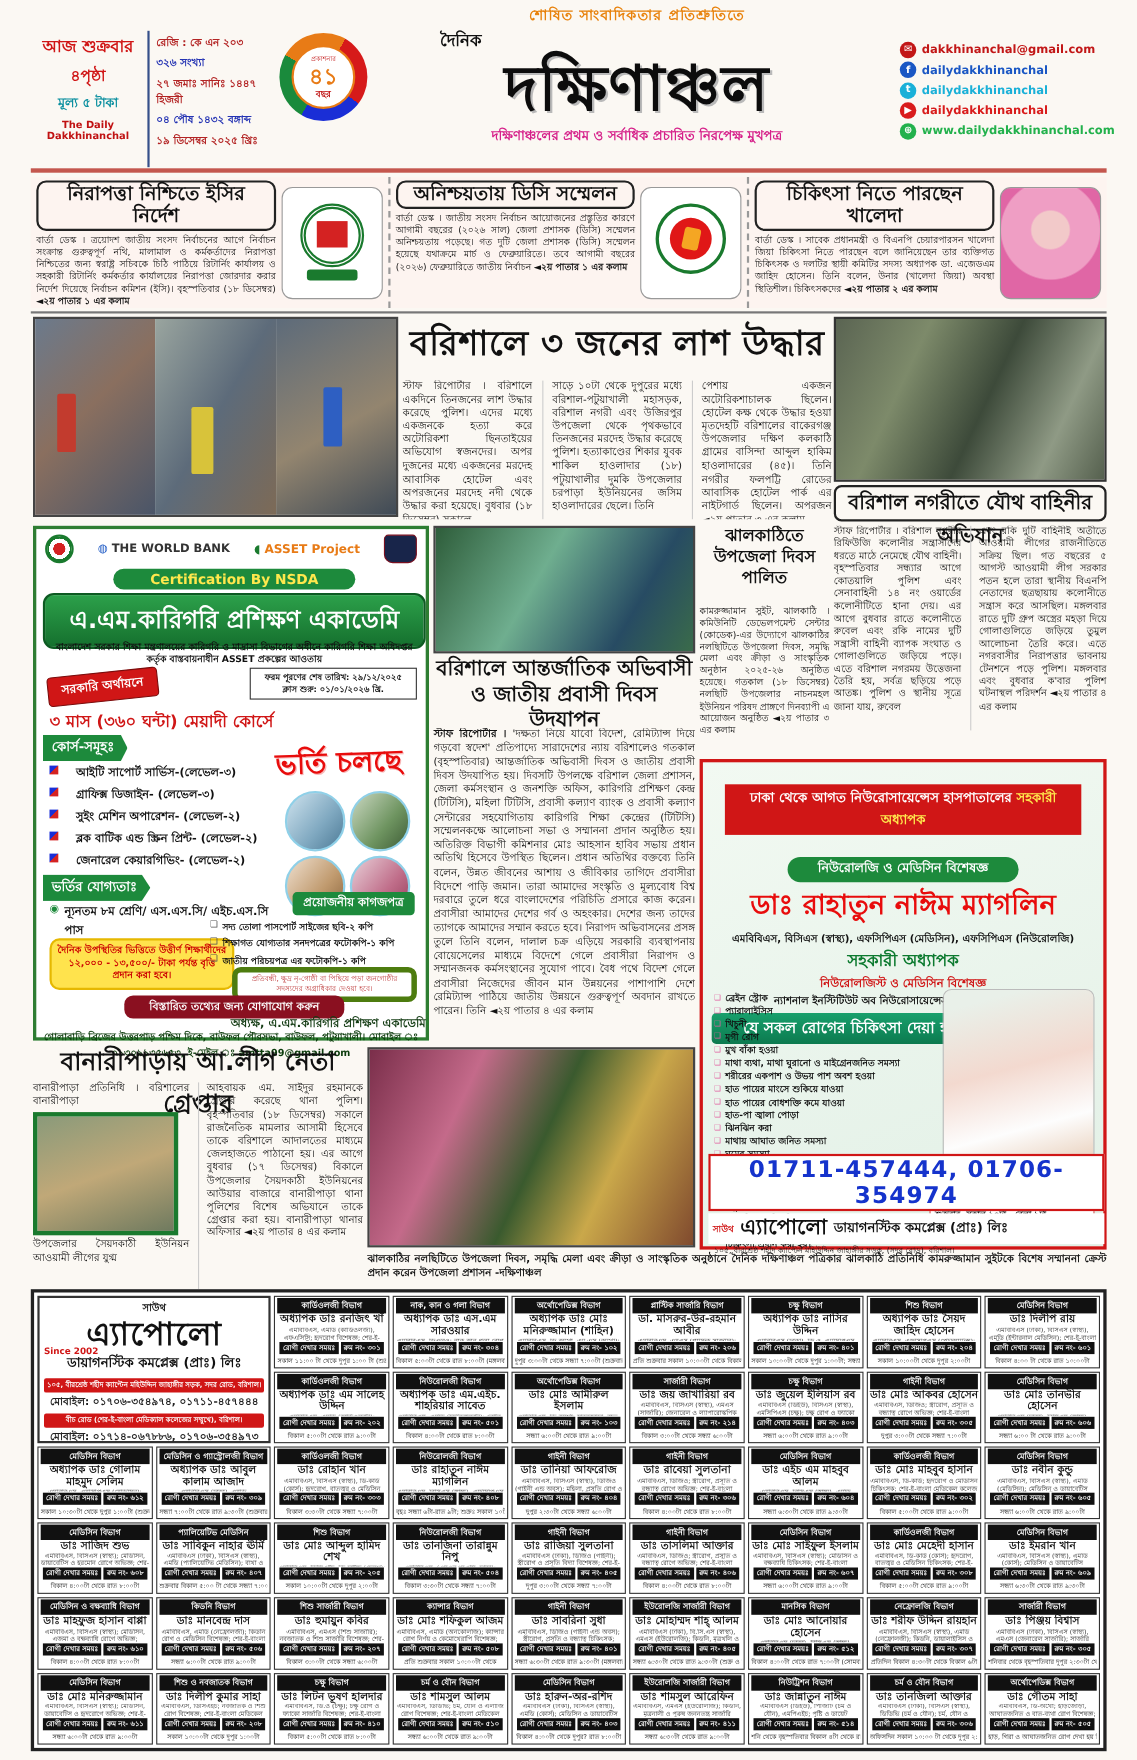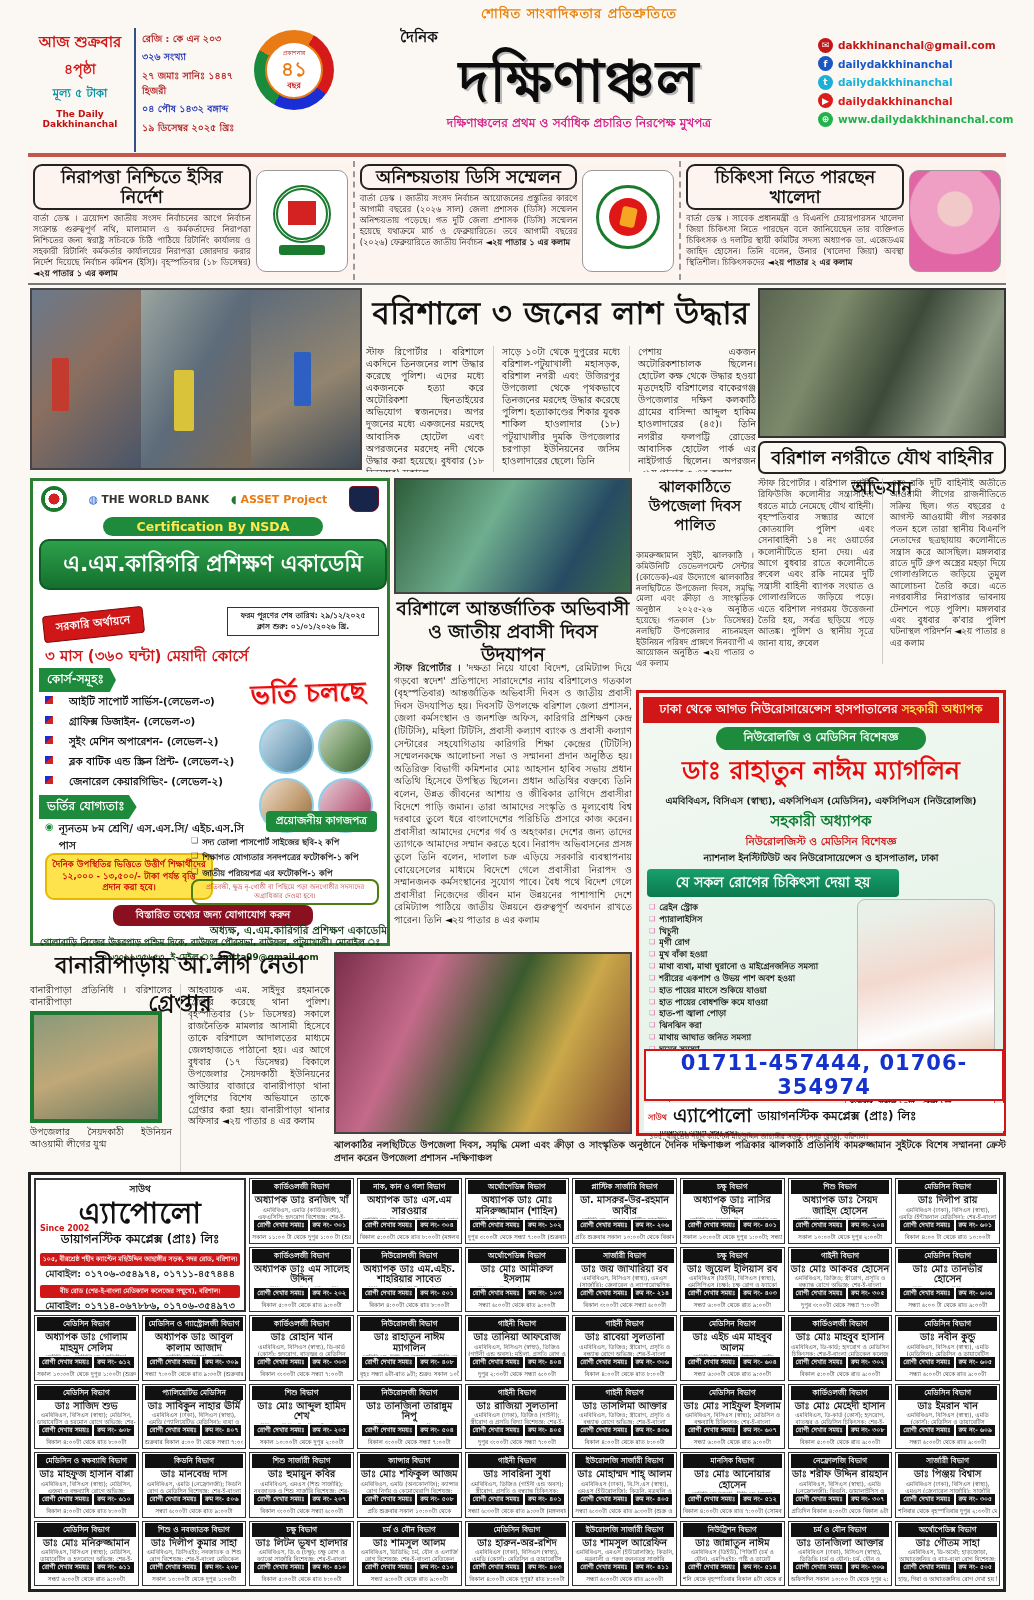--- a/index.html
+++ b/index.html
@@ -121,30 +121,30 @@
   .acp3{background:linear-gradient(130deg,#efe0d0,#c09a6e 60%,#8a653e);}
   .acp4{background:linear-gradient(130deg,#e8d0d8,#c06e8a 60%,#963e5c);}
   .ac-elig{position:absolute;left:12px;top:337px;width:215px;}
   .eg{display:flex;gap:5px;font-size:10.5px;font-weight:800;margin:3px 0;}
   .egb{color:#1d8a3c;font-size:10px;}
   .ac-stipend{position:absolute;left:12px;top:372px;width:168px;background:#ffe34d;border:2px solid #e6b800;
               border-radius:9px;color:#c00;font-weight:700;font-size:8.6px;text-align:center;padding:4px 5px;line-height:1.35;}
   .ac-docs{position:absolute;right:8px;top:352px;width:188px;}
   .dc{display:flex;gap:4px;font-size:8.2px;font-weight:700;margin:2.5px 0;}
   .dcb{color:#555;font-size:8px;}
-  .ac-priority{position:absolute;right:8px;top:398px;width:188px;border:2px solid #4d7c0f;border-radius:8px;
+  .ac-priority{position:absolute;right:8px;top:398px;width:168px;border:5px solid #4d7c0f;border-radius:8px;
                color:#b33;font-size:6.6px;text-align:center;padding:2px 4px;line-height:1.35;}
   .ac-contact-ribbon{position:absolute;left:80px;top:424px;width:200px;background:#8a1020;color:#fff;font-size:10px;
                font-weight:800;text-align:center;border-radius:8px;padding:2px 0;}
   .ac-principal{position:absolute;left:0;top:442px;width:100%;font-size:10.5px;font-weight:800;text-align:right;color:#143c14;}
   .ac-addr{position:absolute;left:0;top:454px;width:100%;font-size:8.8px;font-weight:700;text-align:center;color:#0c3c0c;}
   
   .doctor{position:absolute;left:636px;top:690px;width:370px;height:446px;border:3px solid #d01616;
           background:linear-gradient(160deg,#f2f9f2,#e2f0e6);}
-  .da-banner{margin:4px;background:#d01616;color:#fff;font-size:12px;font-weight:800;text-align:center;padding:3px 1px;}
+  .da-banner{margin:20px;background:#d01616;color:#fff;font-size:12px;font-weight:800;text-align:center;padding:3px 1px;}
   .da-banner b{color:#ffe84d;}
   .da-pill{width:210px;margin:1px auto;background:#1d8a3c;color:#fff;font-size:11.5px;font-weight:800;text-align:center;
            border-radius:12px;padding:2px 0;}
   .da-name{color:#e80c0c;font-size:25px;font-weight:900;text-align:center;margin-top:1px;}
   .da-degrees{font-size:9.3px;font-weight:700;text-align:center;}
   .da-post{color:#0c7a2f;font-size:15px;font-weight:900;text-align:center;}
   .da-spec{color:#d01616;font-size:10.5px;font-weight:800;text-align:center;}
   .da-inst{font-size:9.3px;font-weight:600;text-align:center;}
   .da-svc{margin:3px 0 0 8px;width:252px;background:linear-gradient(#18a06c,#0c7a4f);color:#fff;font-size:14px;
           font-weight:800;text-align:center;border-radius:4px;padding:2px 0;}
@@ -321,20 +321,21 @@
 
   <section class="academy" data-name="training-academy-ad">
     <div class="ac-partners" data-name="partner-logos">
       <div class="ac-seal" data-name="govt-seal-icon"></div>
       <div class="ac-wb" data-name="world-bank-logo">THE WORLD BANK</div>
       <div class="ac-as" data-name="asset-project-logo">ASSET Project</div>
       <div class="ac-crest" data-name="academy-crest-icon"></div>
     </div>
     <div class="ac-cert" data-name="certification-badge">Certification By NSDA</div>
     <div class="ac-title" data-name="academy-title">এ.এম.কারিগরি প্রশিক্ষণ একাডেমি</div>
+    <div class="ac-sub" data-name="academy-subtitle">বাংলাদেশ সরকার শিক্ষা মন্ত্রণালয়ের কারিগরি ও মাদ্রাসা বিভাগের অধীনে কারিগরি শিক্ষা অধিদপ্তর কর্তৃক বাস্তবায়নাধীন ASSET প্রকল্পের আওতায়</div>
     <div class="ac-ribbon" data-name="funding-ribbon">সরকারি অর্থায়নে</div>
     <div class="ac-form" data-name="form-deadline-box">
       <div data-name="form-deadline">ফরম পূরণের শেষ তারিখ: ২৯/১২/২০২৫</div>
       <div data-name="class-start">ক্লাস শুরু: ০১/০১/২০২৬ খ্রি.</div>
     </div>
     <div class="ac-duration" data-name="course-duration">৩ মাস (৩৬০ ঘন্টা) মেয়াদী কোর্সে</div>
     <div class="ac-tag t-course" data-name="courses-tag">কোর্স-সমূহঃ</div>
     <div class="ac-courses" data-name="course-list">
         <div class="course" data-name="course-item">
           <span class="cbul" data-name="bullet-icon"></span>

